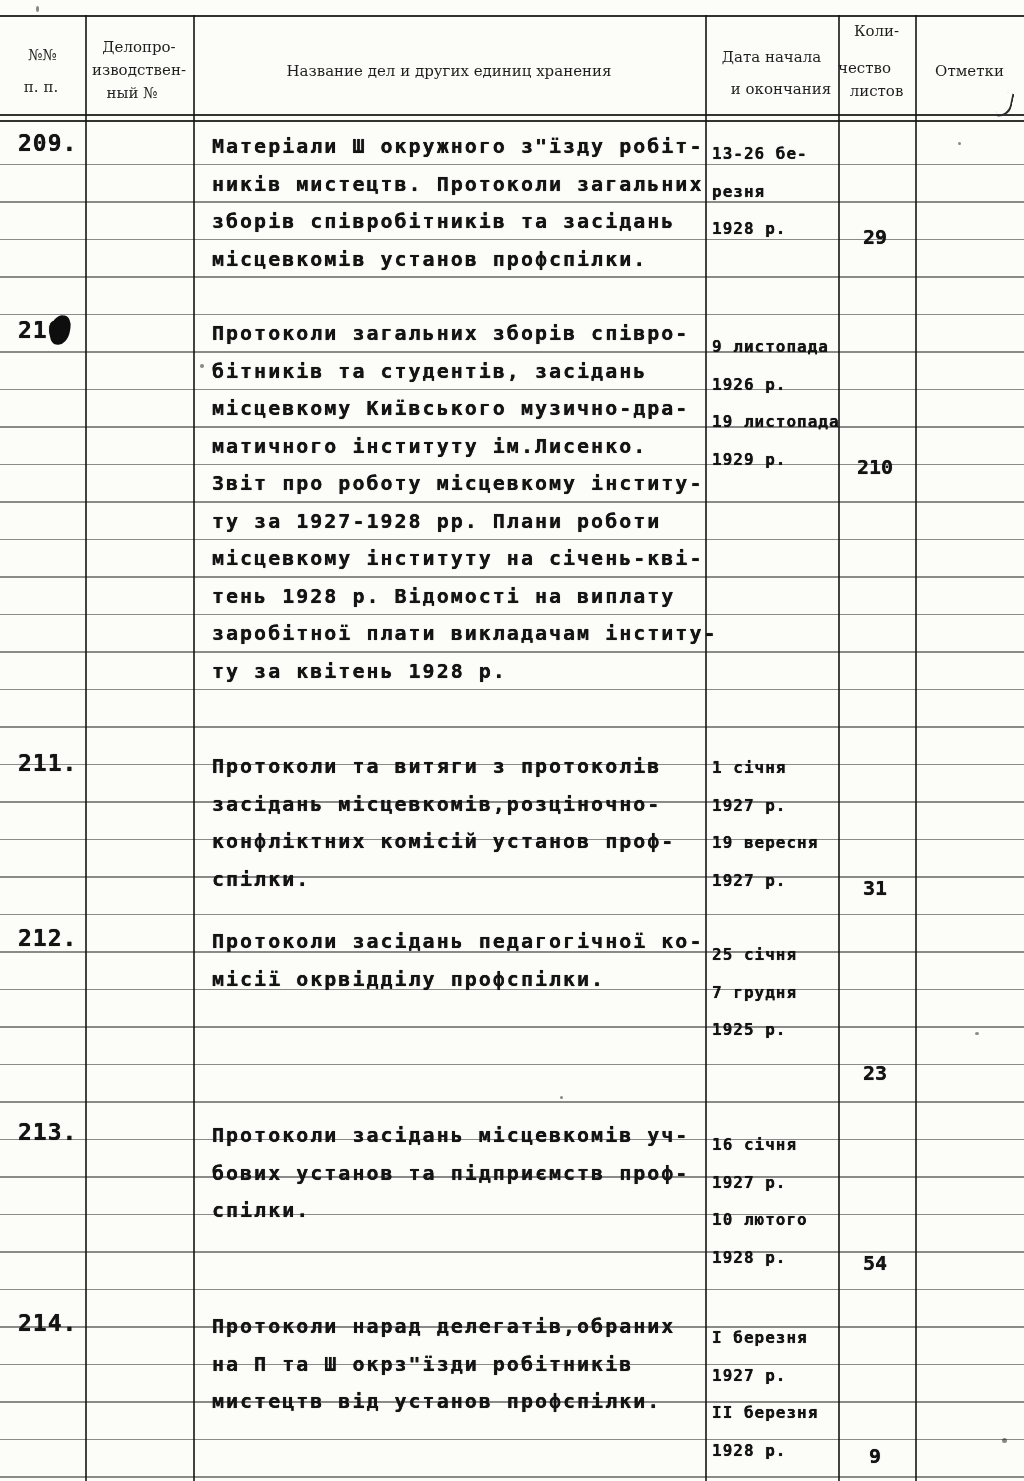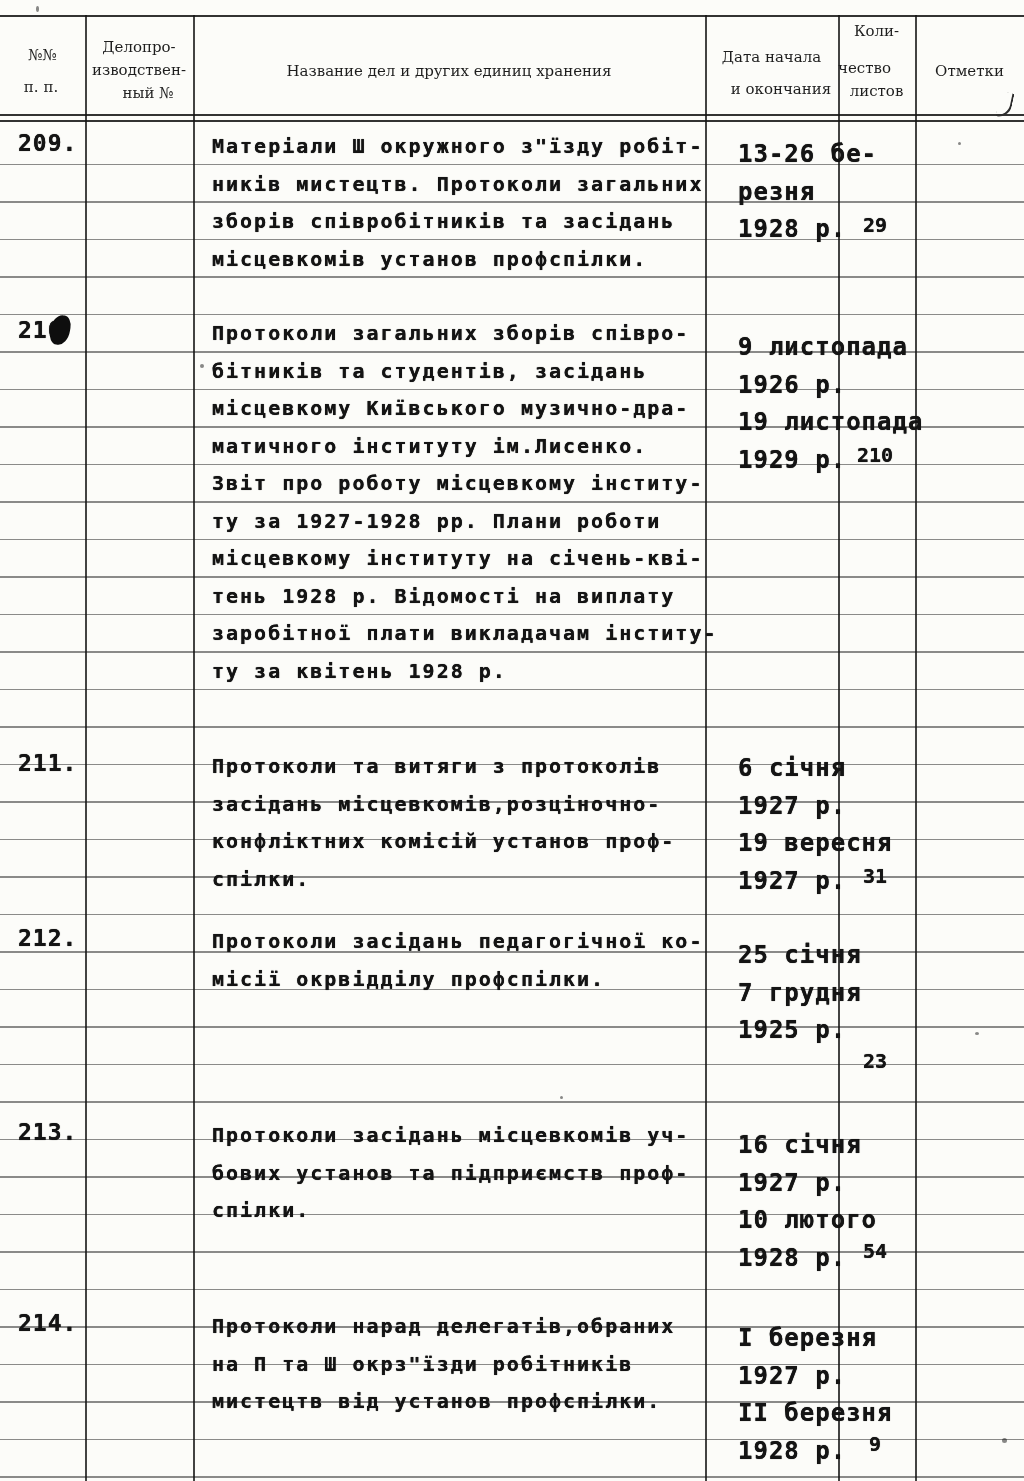--- a/index.html
+++ b/index.html
@@ -38,30 +38,30 @@
     font-size:23px; font-weight:700; letter-spacing:1px;
     text-shadow:0 0 0.7px #000;
   }
   .title {
     position:absolute; left:212px; width:505px;
     font-size:20px; font-weight:700; letter-spacing:2px;
     text-shadow:0 0 0.7px #000;
   }
   .dates {
     position:absolute; left:712px; width:220px;
-    font-size:24px; font-weight:700; letter-spacing:1px;
-    text-shadow:0 0 0.7px #000;
-    margin-left:26px;
+    font-size:16px; font-weight:700; letter-spacing:1px;
+    text-shadow:0 0 0.7px #000;
   }
   .line { height:37.5px; line-height:36px; white-space:nowrap; }
   .sheets {
     position:absolute; left:840px; width:70px;
     text-align:center;
     font-size:20px; font-weight:700;
     text-shadow:0 0 0.7px #000;
+    margin-top:12px;
   }
   .ink-blot {
     position:absolute; left:50px; top:0px;
     width:20px; height:30px;
     background:#0e0e0e;
     border-radius:60% 40% 55% 45%;
     transform:rotate(9deg);
   }
   .pen-mark {
     position:absolute; left:998px; top:92px;
@@ -88,21 +88,21 @@
   <div class="vline" style="left:193px"></div>
   <div class="vline" style="left:705px"></div>
   <div class="vline" style="left:838px"></div>
   <div class="vline" style="left:915px"></div>
 
   <div class="header-cell" style="left:0;width:85px;top:44px">№№</div>
   <div class="header-cell" style="left:0;width:82px;top:76px">п. п.</div>
 
   <div class="header-cell" style="left:85px;width:108px;top:36px">Делопро-</div>
   <div class="header-cell" style="left:85px;width:108px;top:59px">изводствен-</div>
-  <div class="header-cell" style="left:100px;width:96px;top:82px">ный №</div>
+  <div class="header-cell" style="left:84px;width:96px;top:82px">ный №</div>
 
   <div class="header-cell" style="left:193px;width:512px;top:60px">Название дел и других единиц хранения</div>
 
   <div class="header-cell" style="left:705px;width:133px;top:46px">Дата начала</div>
   <div class="header-cell" style="left:705px;width:152px;top:78px">и  окончания</div>
 
   <div class="header-cell" style="left:838px;width:77px;top:20px">Коли-</div>
   <div class="header-cell" style="left:838px;width:53px;top:57px">чество</div>
   <div class="header-cell" style="left:838px;width:77px;top:80px">листов</div>
 
@@ -152,21 +152,21 @@
 
   <div class="entry" style="top:748px">
     <div class="entry-num">211.</div>
     <div class="title">
       <div class="line">Протоколи та витяги з протоколів</div>
       <div class="line">засідань місцевкомів,розціночно-</div>
       <div class="line">конфліктних комісій установ проф-</div>
       <div class="line">спілки.</div>
     </div>
     <div class="dates" style="top:2px">
-      <div class="line">6 січня</div>
+      <div class="line">1 січня</div>
       <div class="line">1927 р.</div>
       <div class="line">19 вересня</div>
       <div class="line">1927 р.</div>
     </div>
     <div class="sheets" style="top:116px">31</div>
   </div>
 
   <div class="entry" style="top:923px">
     <div class="entry-num">212.</div>
     <div class="title">

